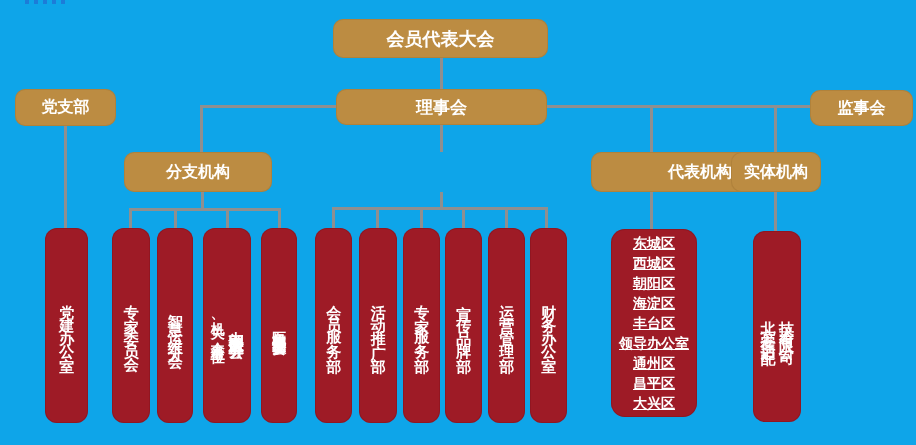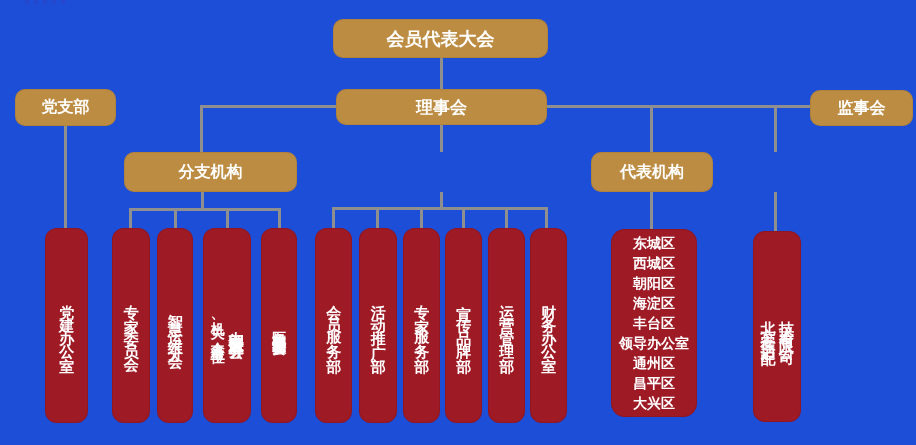--- a/index.html
+++ b/index.html
@@ -1,40 +1,40 @@
 <!DOCTYPE html>
 <html><head>
 <meta charset="utf-8">
 <style>
   html,body{margin:0;padding:0;background:#ffffff;}
   .canvas{
     position:relative;
     width:916px;height:445px;
-    background:#1d4ed8;
+    background:#0ea5e9;
     font-family:"DejaVu Sans","Liberation Sans",sans-serif;
     overflow:hidden;
   }
   
   .gold{
     position:absolute;
     background:#BC8C42;
     border-radius:10px;
     color:#ffffff;
     font-weight:bold;
     display:flex;align-items:center;justify-content:center;
     text-align:center;
     box-shadow:0 0 0 1px rgba(140,100,40,.25) inset;
   }
   .g-assembly{left:333px;top:19px;width:215px;height:39px;font-size:18px;}
   .g-party{left:15px;top:89px;width:101px;height:37px;font-size:16px;}
   .g-council{left:336px;top:89px;width:211px;height:36px;font-size:17px;}
   .g-supervisory{left:810px;top:90px;width:103px;height:36px;font-size:16px;}
-  .g-branch{left:124px;top:152px;width:173px;height:40px;font-size:16px;}
+  .g-branch{left:124px;top:152px;width:148px;height:40px;font-size:16px;}
   .g-secretariat{left:316px;top:152px;width:252px;height:40px;font-size:16px;}
-  .g-representative{left:591px;top:152px;width:122px;height:40px;font-size:16px;}
+  .g-representative{left:591px;top:152px;width:122px;height:40px;font-size:16px;padding-left:48px;}
   .g-entity{left:731px;top:152px;width:90px;height:40px;font-size:16px;}
   .sub-label{font-size:11px;font-weight:bold;margin-left:4px;}
   
   .hline,.vline{position:absolute;background:#8f8f8f;}
   .hline{height:3px;}
   .vline{width:3px;}
   
   .vbox{
     position:absolute;
     top:228px;height:195px;
@@ -71,21 +71,21 @@
   .b10{left:488px;width:37px;}
   .b11{left:530px;width:37px;}
   
   .b12{
     left:611px;top:229px;width:86px;height:188px;
     flex-direction:column;justify-content:center;gap:0;
     border-radius:14px;
   }
   .district-line{
     color:#ffffff;font-weight:bold;font-size:14px;line-height:20px;
-    text-align:center;white-space:nowrap;
+    text-align:center;white-space:nowrap;text-decoration:underline;
   }
   
   .b13{left:753px;top:231px;width:48px;height:191px;}
   
   .artifact{
     position:absolute;left:25px;top:0;width:45px;height:4px;
     background:repeating-linear-gradient(to right,
       rgba(50,60,190,.55) 0 4px, rgba(0,0,0,0) 4px 9px);
     opacity:.7;
   }
@@ -135,20 +135,23 @@
     <span>党支部</span>
   </div>
   <div class="gold g-supervisory">
     <span>监事会</span>
   </div>
   <div class="gold g-branch">
     <span>分支机构</span>
   </div>
   <div class="gold g-representative">
     <span>代表机构</span>
+  </div>
+  <div class="gold g-entity">
+    <span>实体机构</span>
   </div>
 
   <div class="vbox b1">
     <span class="vcol ls5">党建办公室</span>
   </div>
   <div class="vbox b2">
     <span class="vcol ls5">专家委员会</span>
   </div>
   <div class="vbox b3">
     <span class="vcol ls6">智慧运维分会</span>

